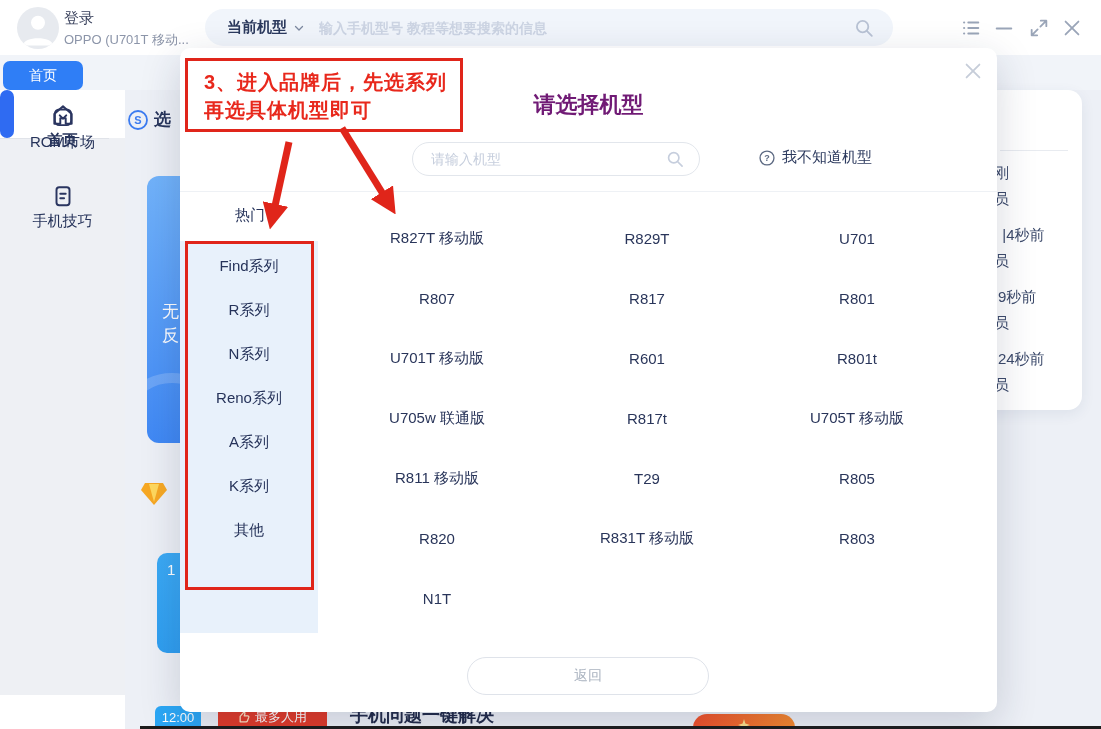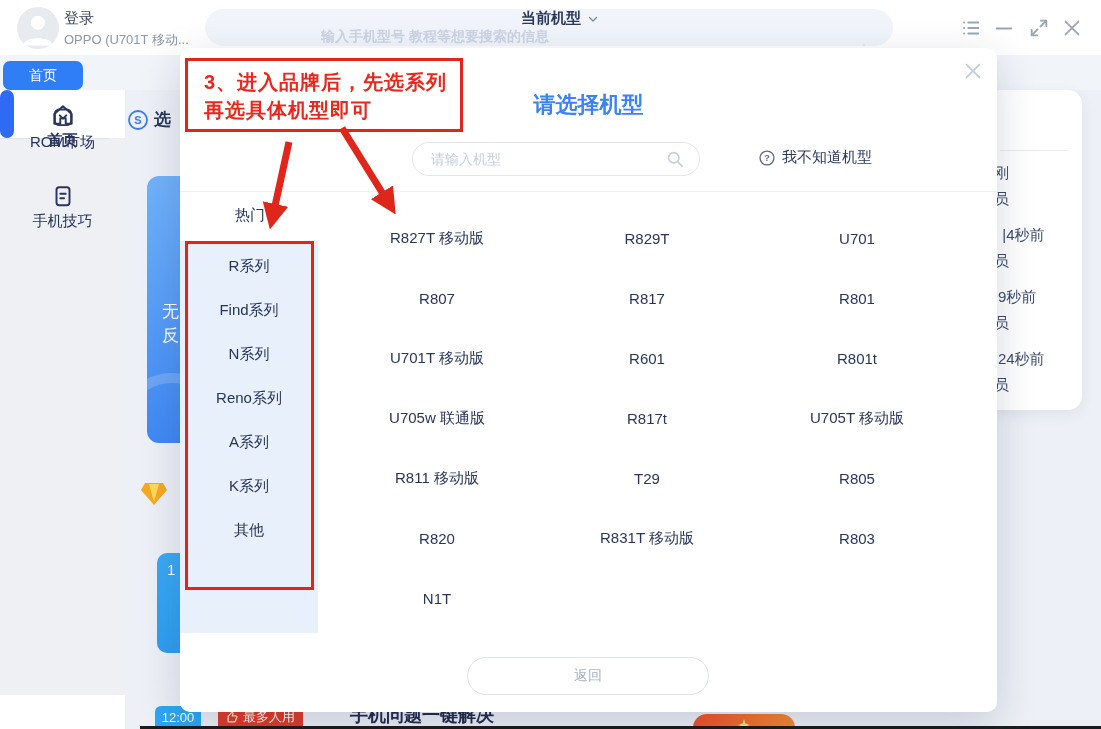--- a/index.html
+++ b/index.html
@@ -6,21 +6,21 @@
   html,body { width:1101px; height:729px; overflow:hidden; }
   body { font-family:"Liberation Sans","DejaVu Sans",sans-serif; background:#eef1f6; position:relative; }
   .abs { position:absolute; }
   svg { display:block; }
 
   
   .titlebar { left:0; top:0; width:1101px; height:55px; background:#fff; z-index:3; }
   .avatar { left:17px; top:7px; width:42px; height:42px; border-radius:50%; background:#e7eaef; overflow:hidden; }
   .login-label { left:64px; top:9px; font-size:15px; color:#39415c; }
   .device-label { left:64px; top:31px; font-size:13px; color:#8c95a9; }
-  .gsearch { left:205px; top:9px; width:688px; height:37px; border-radius:19px; background:#f1f5fb; display:flex; align-items:center;flex-direction:column; }
+  .gsearch { left:205px; top:9px; width:688px; height:37px; border-radius:19px; background:#f1f5fb; display:flex; align-items:center; }
   .cur-model { margin-left:22px; font-size:15px; font-weight:bold; color:#2c3a5e; display:flex; align-items:center; gap:6px; }
   .gsearch input { border:none; outline:none; background:transparent; margin-left:14px; width:470px; font-size:14px; color:#39415c;font-weight:bold; }
   .gsearch input::placeholder { color:#ccd4e3; }
   .gsearch-icon { margin-left:auto; margin-right:18px; }
   .winbtn { top:17px; width:22px; height:22px; cursor:pointer; }
 
   
   .tabstrip { left:0; top:55px; width:1101px; height:35px; background:#f1f4f9; z-index:1; }
   .tab-home { left:3px; top:61px; width:80px; height:29px; background:#2f7ef6; border-radius:7px; color:#fff; font-size:14px; display:flex; align-items:center; justify-content:center; z-index:2; }
 
@@ -35,36 +35,36 @@
   
   .content-bg { left:125px; top:90px; width:976px; height:639px; background:#edf0f6; z-index:1; }
   .step-row { left:127px; top:108px; display:flex; align-items:center; gap:5px; z-index:2; }
   .step-txt { font-size:17px; font-weight:bold; color:#26335a; }
   .banner { left:147px; top:176px; width:70px; height:267px; border-radius:12px; background:linear-gradient(165deg,#72b3fa,#3d86f4); z-index:2; overflow:hidden; }
   .banner .t { position:absolute; left:15px; color:#fff; font-size:17px; }
   .banner::after { content:""; position:absolute; left:-30px; bottom:-40px; width:90px; height:90px; border:10px solid rgba(255,255,255,.18); border-radius:50%; }
   .gem { left:140px; top:482px; z-index:2; }
   .minicard { left:157px; top:553px; width:40px; height:100px; border-radius:10px; background:linear-gradient(180deg,#3ba9f4,#2f9ef0); z-index:2; color:#fff; font-size:15px; padding:8px 0 0 10px; }
   .time-badge { left:155px; top:706px; width:46px; height:23px; background:#2ba7f5; border-radius:6px 6px 0 0; color:#fff; font-size:13px; display:flex; align-items:center; justify-content:center; z-index:2; }
-  .hot-badge { left:218px; top:706px; height:22px; padding:0 8px; background:#e23a28; color:#fff; font-size:13px; display:flex; align-items:center; gap:4px; z-index:2; }
+  .hot-badge { left:218px; top:706px; height:22px; padding:0 20px; background:#e23a28; color:#fff; font-size:13px; display:flex; align-items:center; gap:4px; z-index:2; }
   .headline { left:350px; top:703px; font-size:18px; font-weight:bold; color:#222b4a; z-index:2; }
   .orange-pill { left:693px; top:714px; width:102px; height:16px; border-radius:14px 14px 0 0; background:linear-gradient(90deg,#f2502a,#f68a2e); z-index:2; display:flex; justify-content:center; }
   .dark-strip { left:140px; top:726px; width:961px; height:3px; background:#1c1c1c; z-index:6; }
 
   
   .right-card { left:930px; top:90px; width:152px; height:320px; background:#fff; border-radius:0 14px 14px 0; box-shadow:0 4px 14px rgba(40,60,100,.08); z-index:2; }
   .right-div { position:absolute; left:70px; top:60px; width:68px; height:1px; background:#e8ebf0; }
   .feed { position:absolute; left:64px; top:74px; width:88px; }
   .feed-line { height:26px; font-size:15px; color:#3c4a6b; }
   .feed-line:nth-child(2n+3) { margin-top:10px; }
 
   
   .modal { left:180px; top:48px; width:817px; height:664px; background:#fff; border-radius:10px; box-shadow:0 12px 40px rgba(30,40,70,.18); z-index:10; }
   .modal-close { position:absolute; left:782px; top:12px; cursor:pointer; }
-  .modal-title { position:absolute; left:0; top:42px; width:817px; text-align:center; font-size:22px; font-weight:bold; color:#3b82f6; }
+  .modal-title { position:absolute; left:0; top:42px; width:817px; text-align:center; font-size:22px; font-weight:bold; color:#701a75; }
   .msearch { position:absolute; left:232px; top:94px; width:288px; height:34px; border:1px solid #e2e6ec; border-radius:17px; display:flex; align-items:center; background:#fff; }
   .msearch input { border:none; outline:none; background:transparent; margin-left:18px; width:210px; font-size:14px; color:#39415c; }
   .msearch input::placeholder { color:#c6cedd; }
   .msearch-icon { margin-left:auto; margin-right:14px; }
   .unknown { position:absolute; left:578px; top:100px; display:flex; align-items:center; gap:6px; cursor:pointer; }
   .unknown .lbl { font-size:15px; color:#2c3a5e; }
   .mdivider { position:absolute; left:0; top:143px; width:817px; height:1px; background:#eef1f5; }
   .hot-label { position:absolute; left:0; top:158px; width:140px; text-align:center; font-size:15px; color:#26335a; cursor:pointer; }
   .series-col { position:absolute; left:0; top:193px; width:138px; height:392px; background:#e8f1fb; }
   .series-redbox { position:absolute; left:5px; top:193px; width:129px; height:349px; border:3px solid #e0251a; z-index:2; pointer-events:none; }
@@ -220,22 +220,22 @@
         <circle cx="11" cy="11" r="8.5" fill="none" stroke="#5c6982" stroke-width="1.6"></circle>
         <text x="11" y="15" text-anchor="middle" font-size="11" font-weight="bold" fill="#5c6982">?</text>
       </svg>
     <span class="lbl">我不知道机型</span>
   </div>
   <div class="mdivider"></div>
 
   <div class="hot-label">热门</div>
   <div class="series-col"></div>
   <div class="series-list">
+      <div class="series-item">Find系列</div>
       <div class="series-item">R系列</div>
-      <div class="series-item">Find系列</div>
       <div class="series-item">N系列</div>
       <div class="series-item">Reno系列</div>
       <div class="series-item">A系列</div>
       <div class="series-item">K系列</div>
       <div class="series-item">其他</div>
     </div>
   <div class="series-redbox"></div>
 
   <div class="model-grid">
       <div class="model-cell">R827T 移动版</div>

